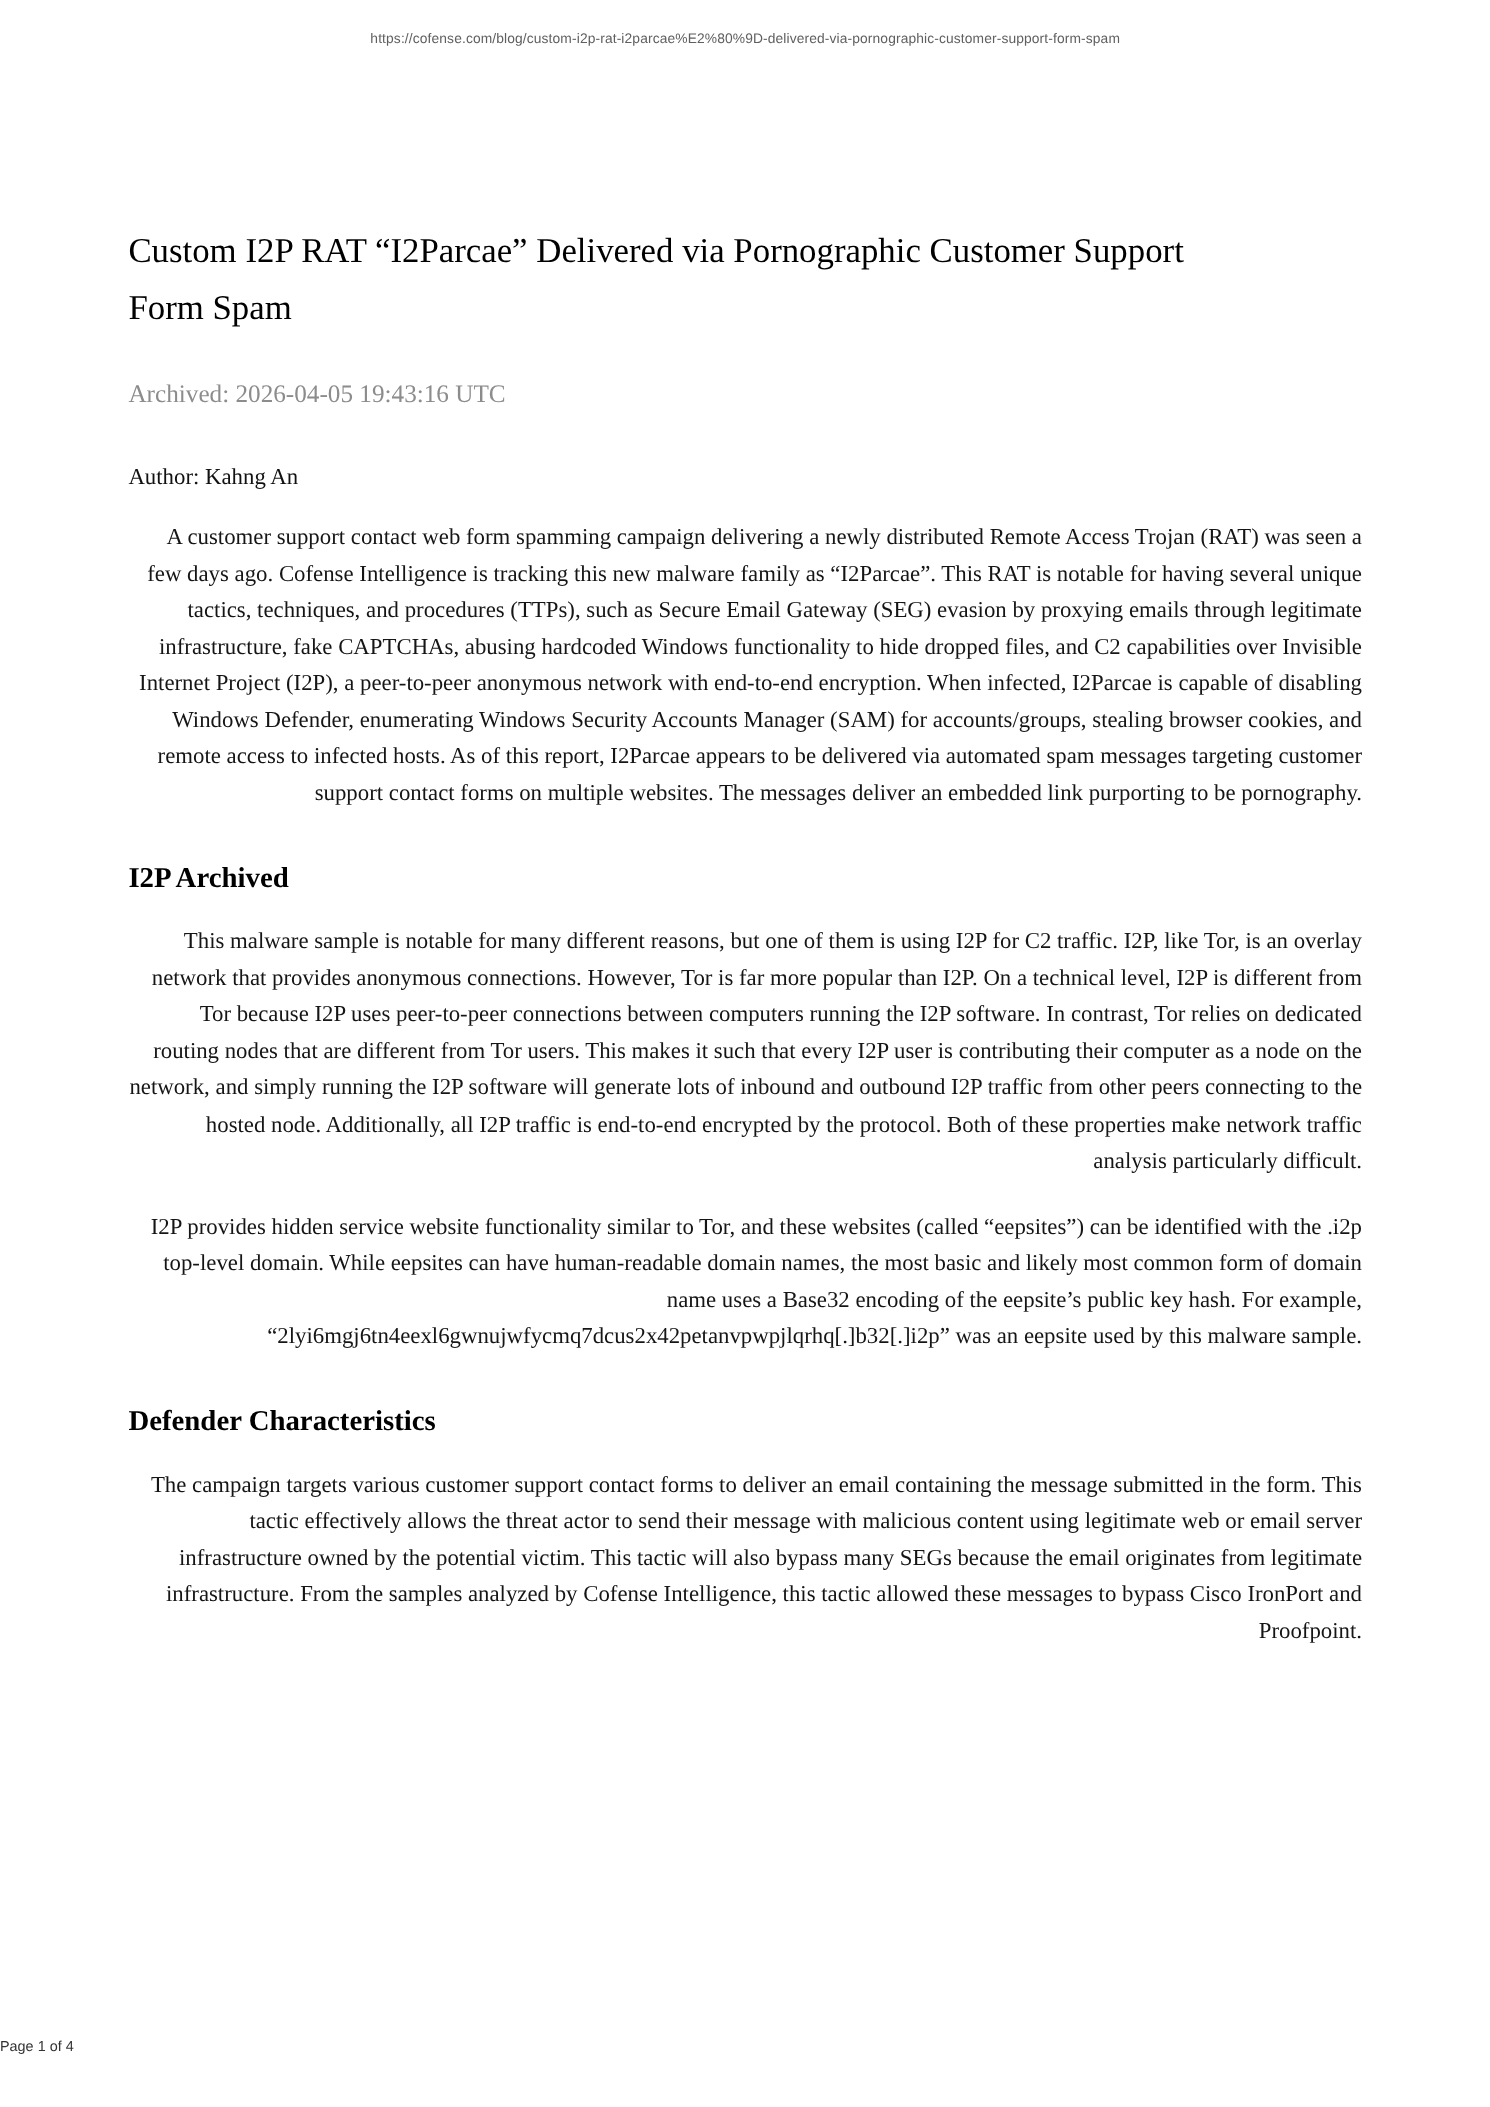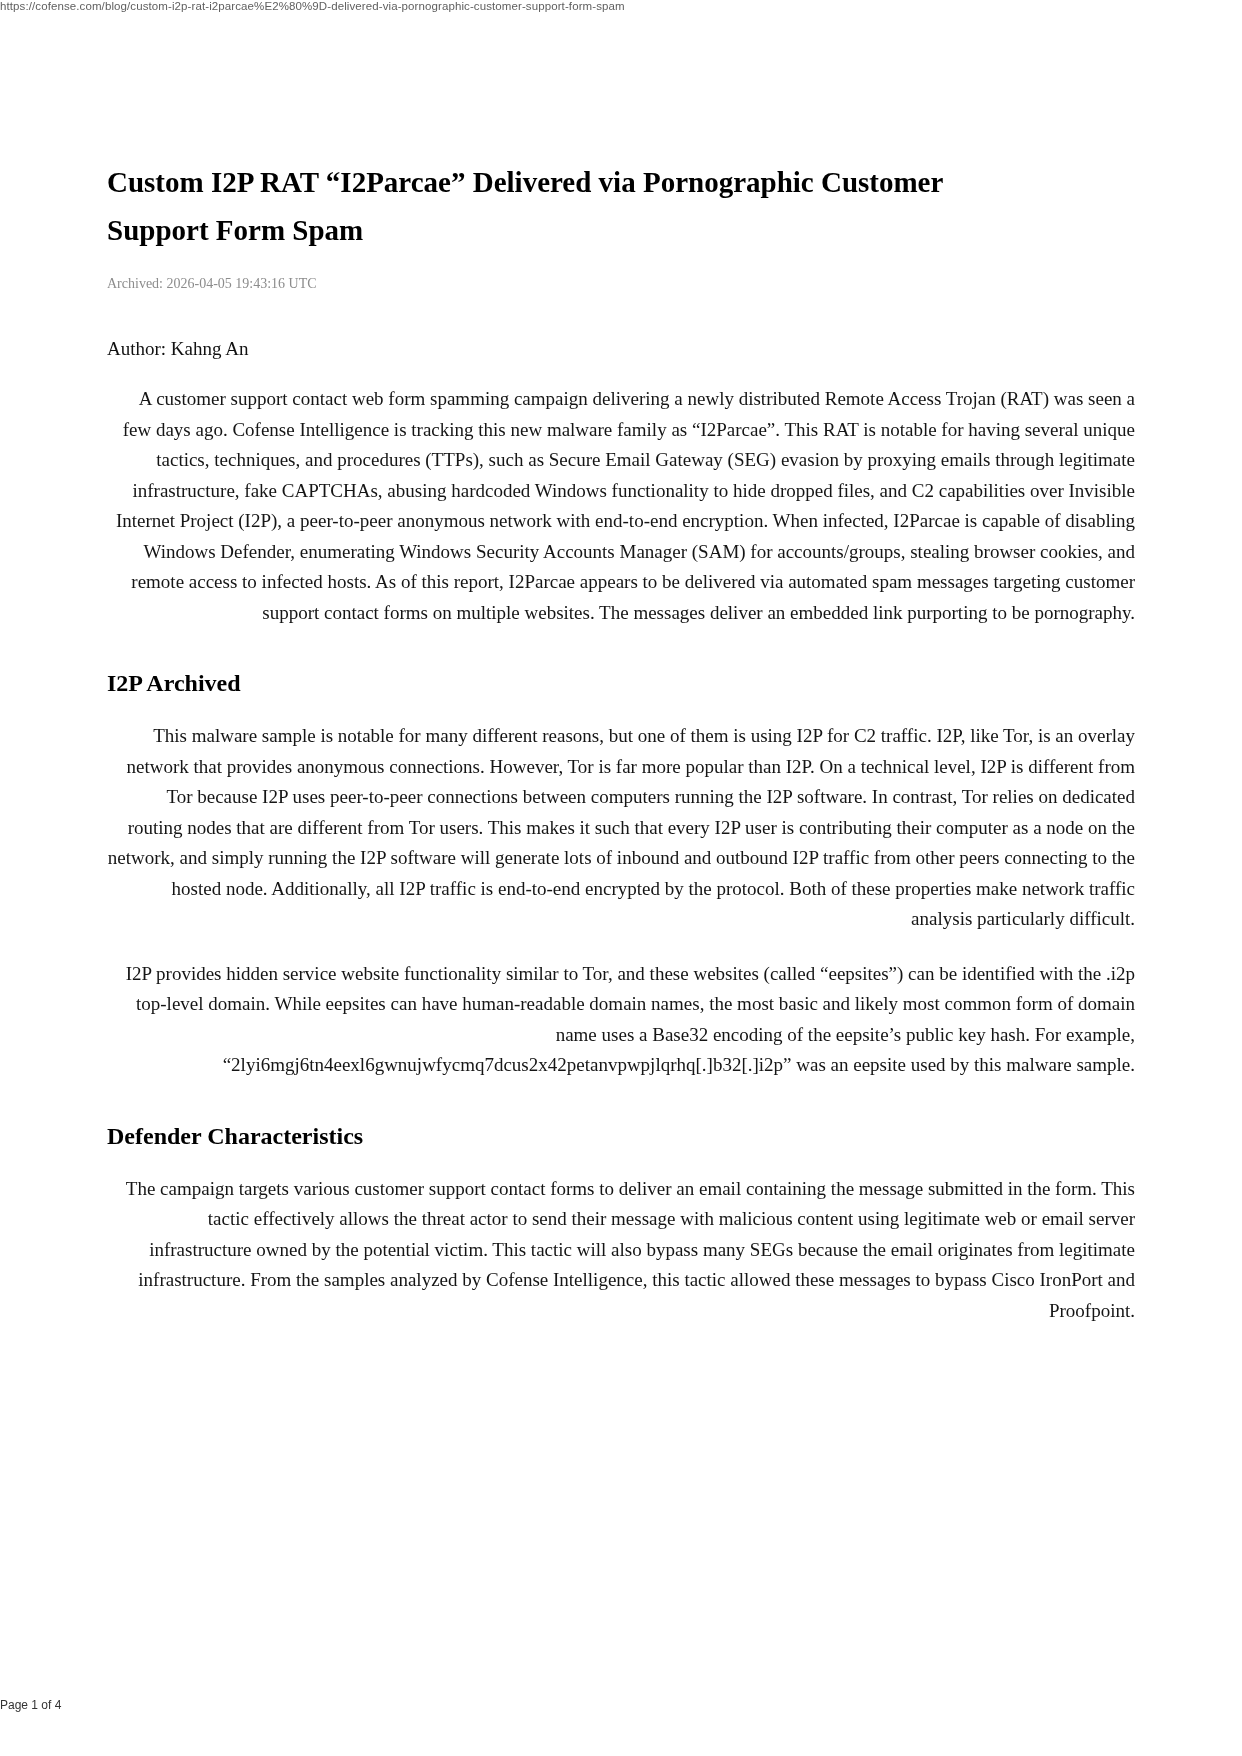--- a/index.html
+++ b/index.html
@@ -8,42 +8,43 @@
     position: relative;
     width: 1242px;
     height: 1756px;
     margin: 0 auto;
     background: #ffffff;
     font-family: "Liberation Serif", serif;
     color: #1a1a1a;
     overflow: hidden;
   }
   .page-header {
-    text-align: left;
+    padding-top: 27px;
+    text-align: center;
   }
   .source-url {
     font-family: "Liberation Sans", sans-serif;
     font-size: 11.5px;
     color: #5f5f5f;
     letter-spacing: 0.1px;
   }
   .article {
     padding: 0 107px;
   }
   .article-title {
     margin-top: 146px;
     font-size: 29px;
-    font-weight: bold;
+    font-weight: normal;
     line-height: 48px;
     color: #000000;
     max-width: 900px;
   }
   .archived-line {
-    margin-top: 22px;
-    font-size: 14px;
+    margin-top: 35px;
+    font-size: 21px;
     color: #8c8c8c;
   }
   .author-line {
     margin-top: 46px;
     font-size: 19px;
     color: #111111;
   }
   .body-paragraph {
     margin-top: 24px;
     font-size: 19px;

